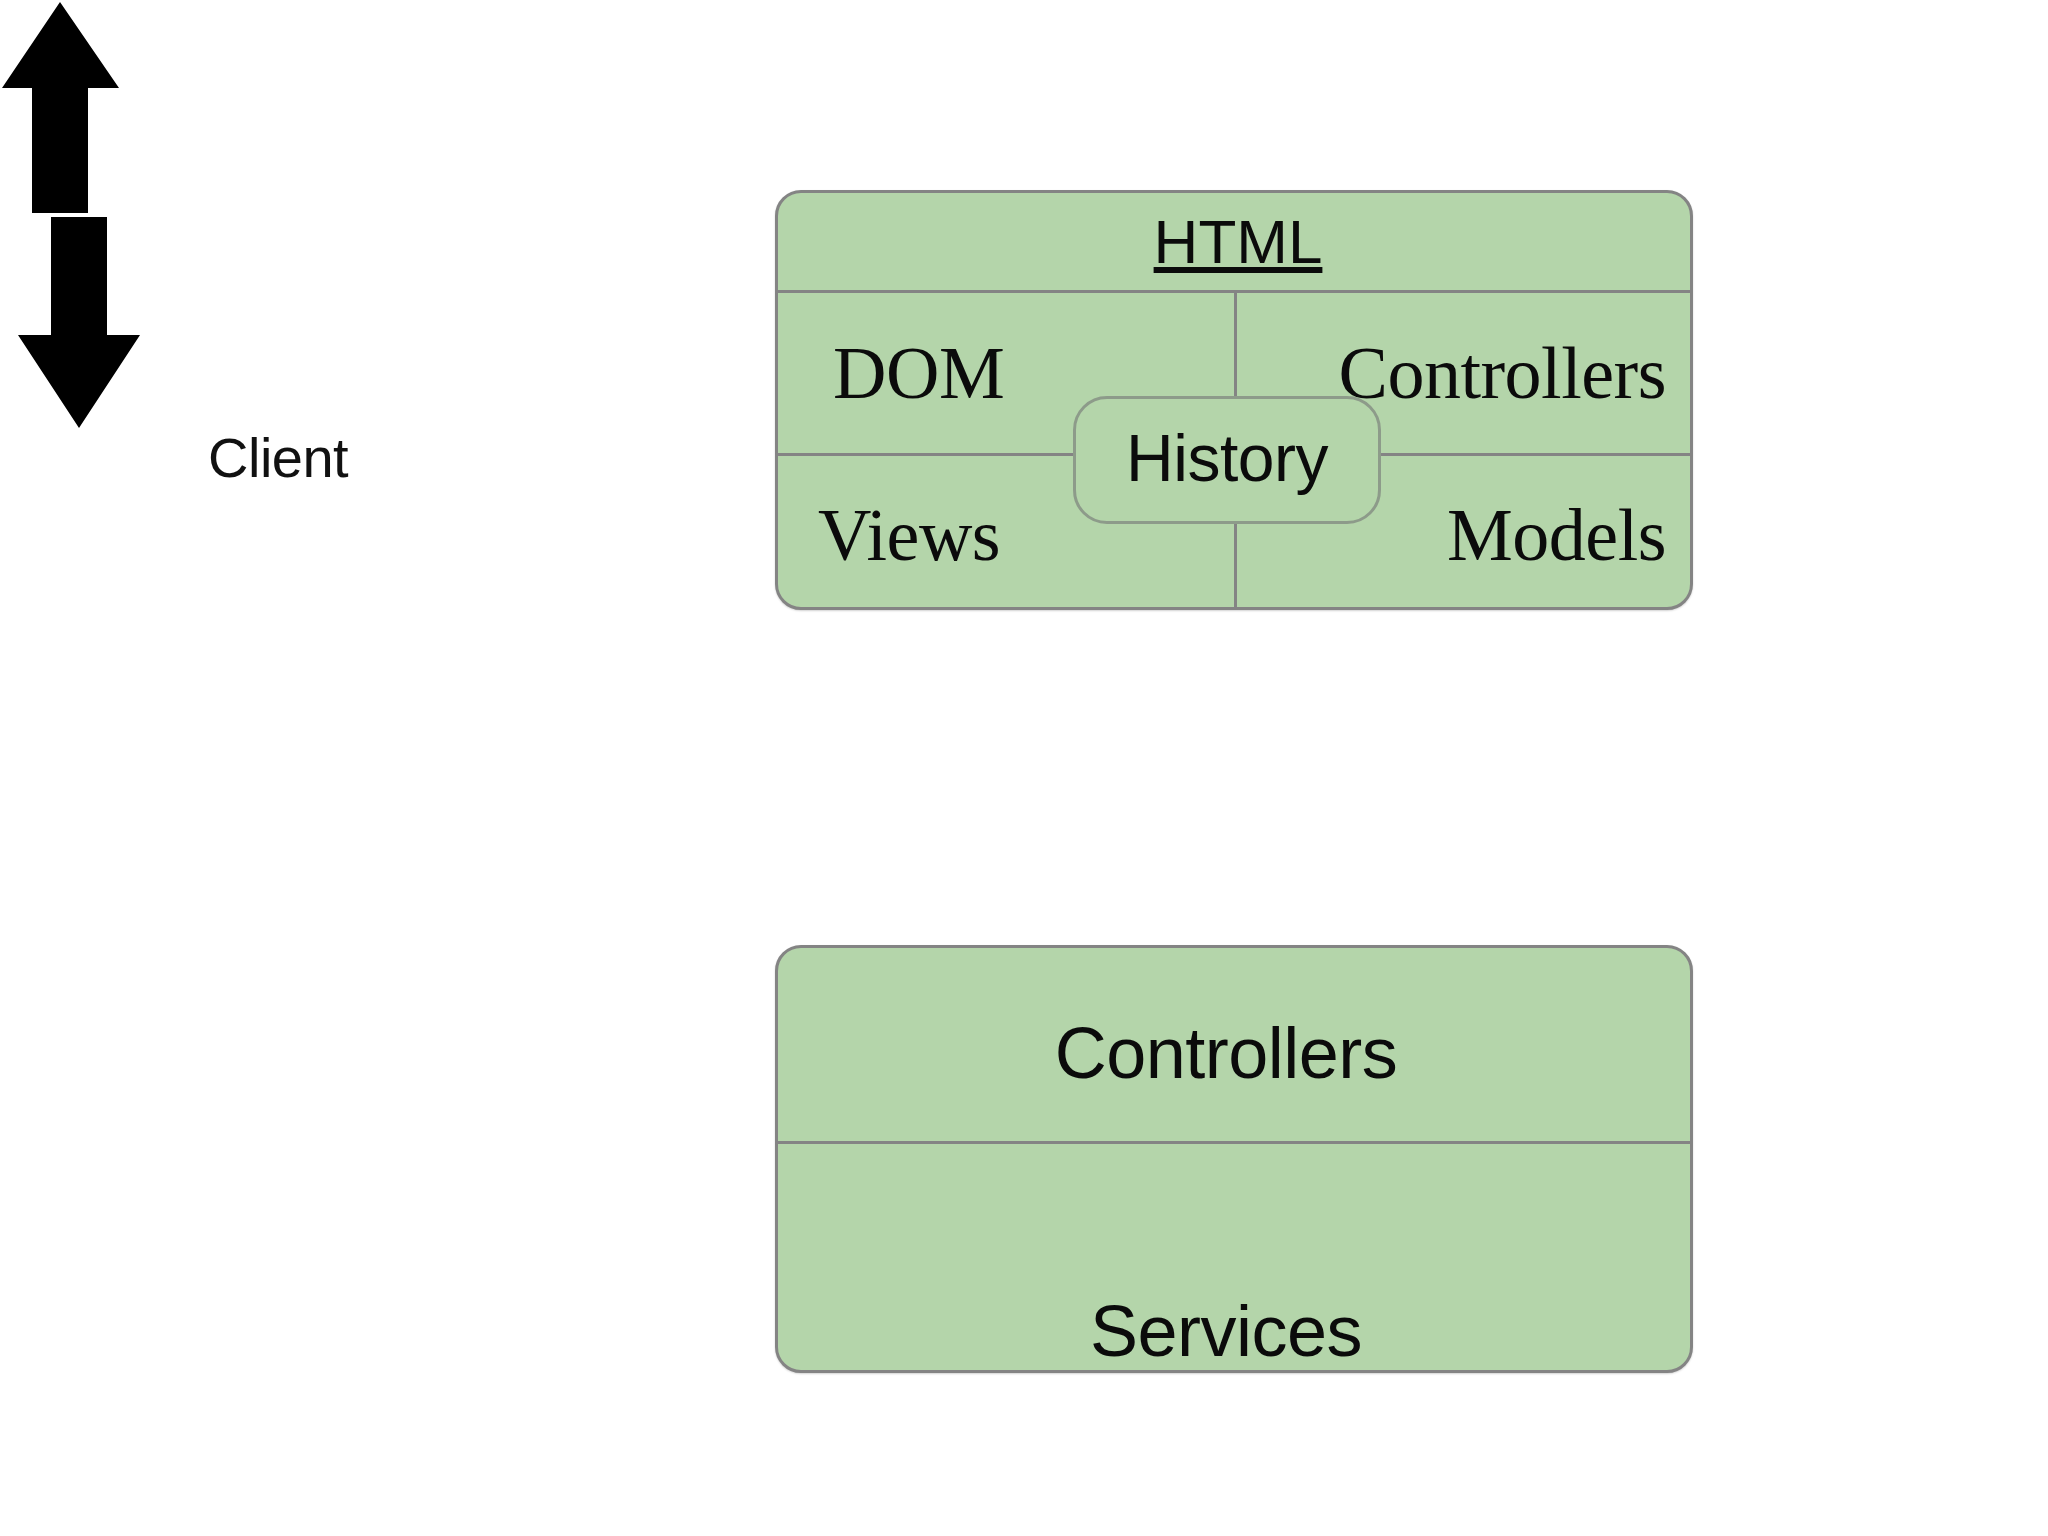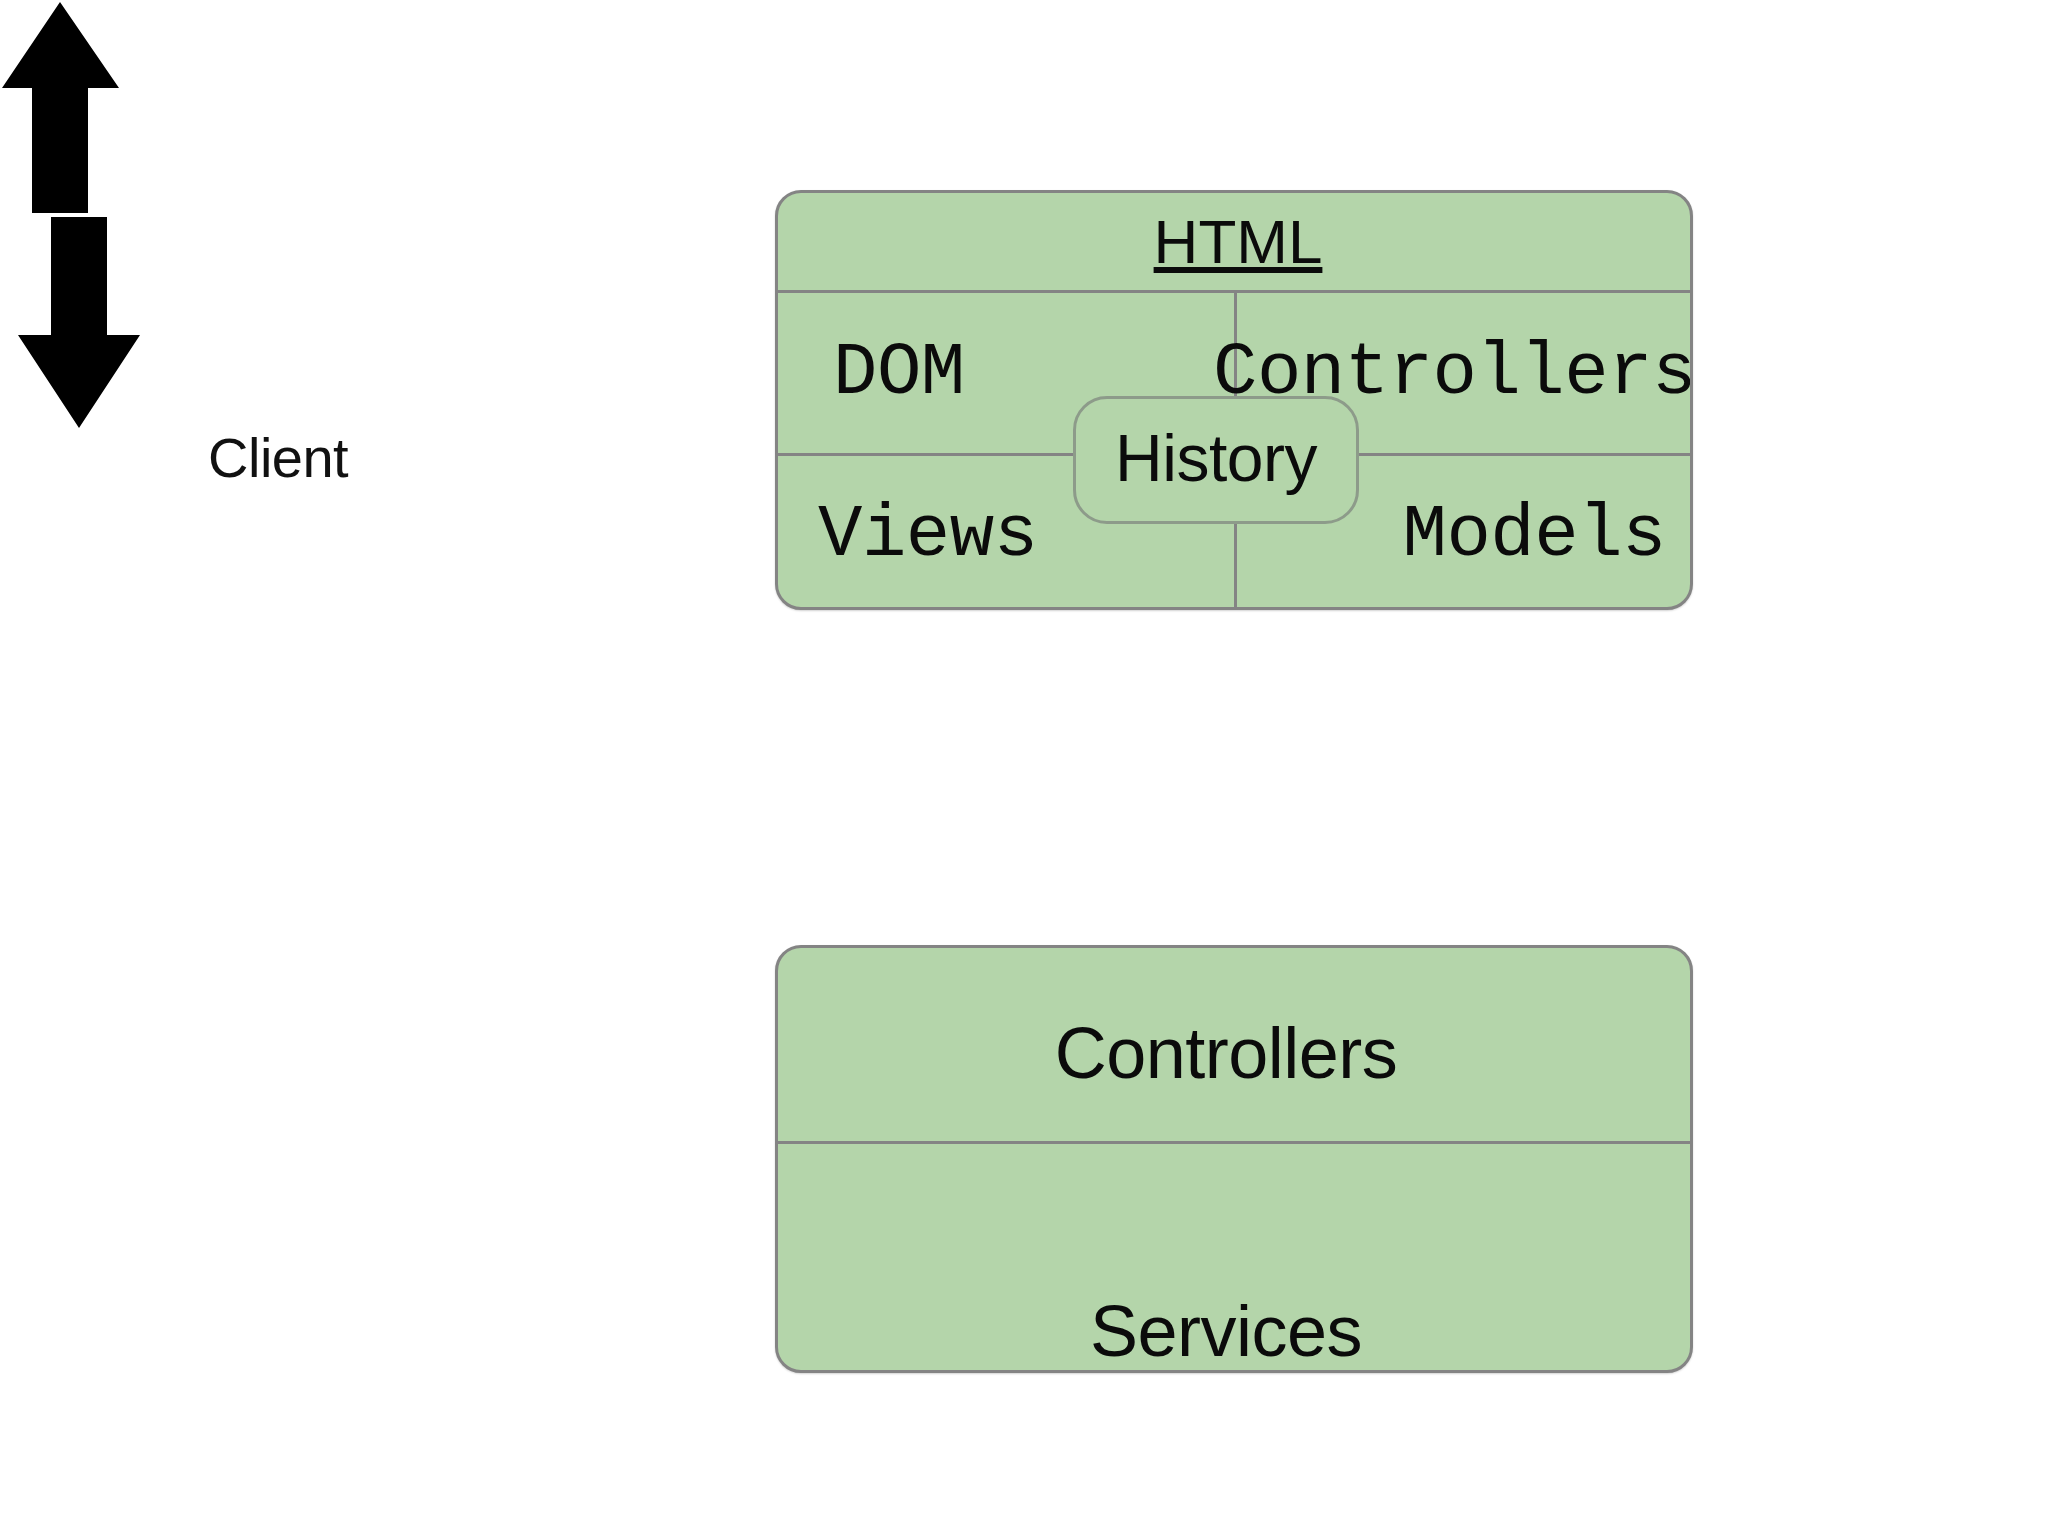--- a/index.html
+++ b/index.html
@@ -89,21 +89,21 @@
   .c-cell-left {
     left: 0;
     width: 459px;
     border-right: 3px solid #848484;
   }
   .c-cell-right {
     left: 459px;
     width: 459px;
   }
   .cell-text {
-    font-family: Liberation Mono, monospace;
+    font-family: Liberation Serif, serif;
     font-size: 74px;
     font-weight: 400;
     color: #0b0b0b;
     line-height: 1;
     white-space: nowrap;
     letter-spacing: -0.5px;
   }
   .pad-left-55 { padding-left: 55px; }
   .pad-left-40 { padding-left: 40px; }
   .pad-right-30 { padding-left: 0; padding-right: 30px; width: 100%; justify-content: flex-end; display: flex; }
@@ -120,21 +120,21 @@
     position: relative;
     left: 4px;
     text-decoration: underline;
   }
 
   
   #history-box {
     position: absolute;
     left: 1073px;
     top: 396px;
-    width: 286px;
+    width: 308px;
     height: 128px;
     background: #b4d5aa;
     border: 3px solid #8d9b8a;
     border-radius: 34px;
     box-sizing: border-box;
     display: flex;
     align-items: center;
     justify-content: center;
     z-index: 5;
   }

